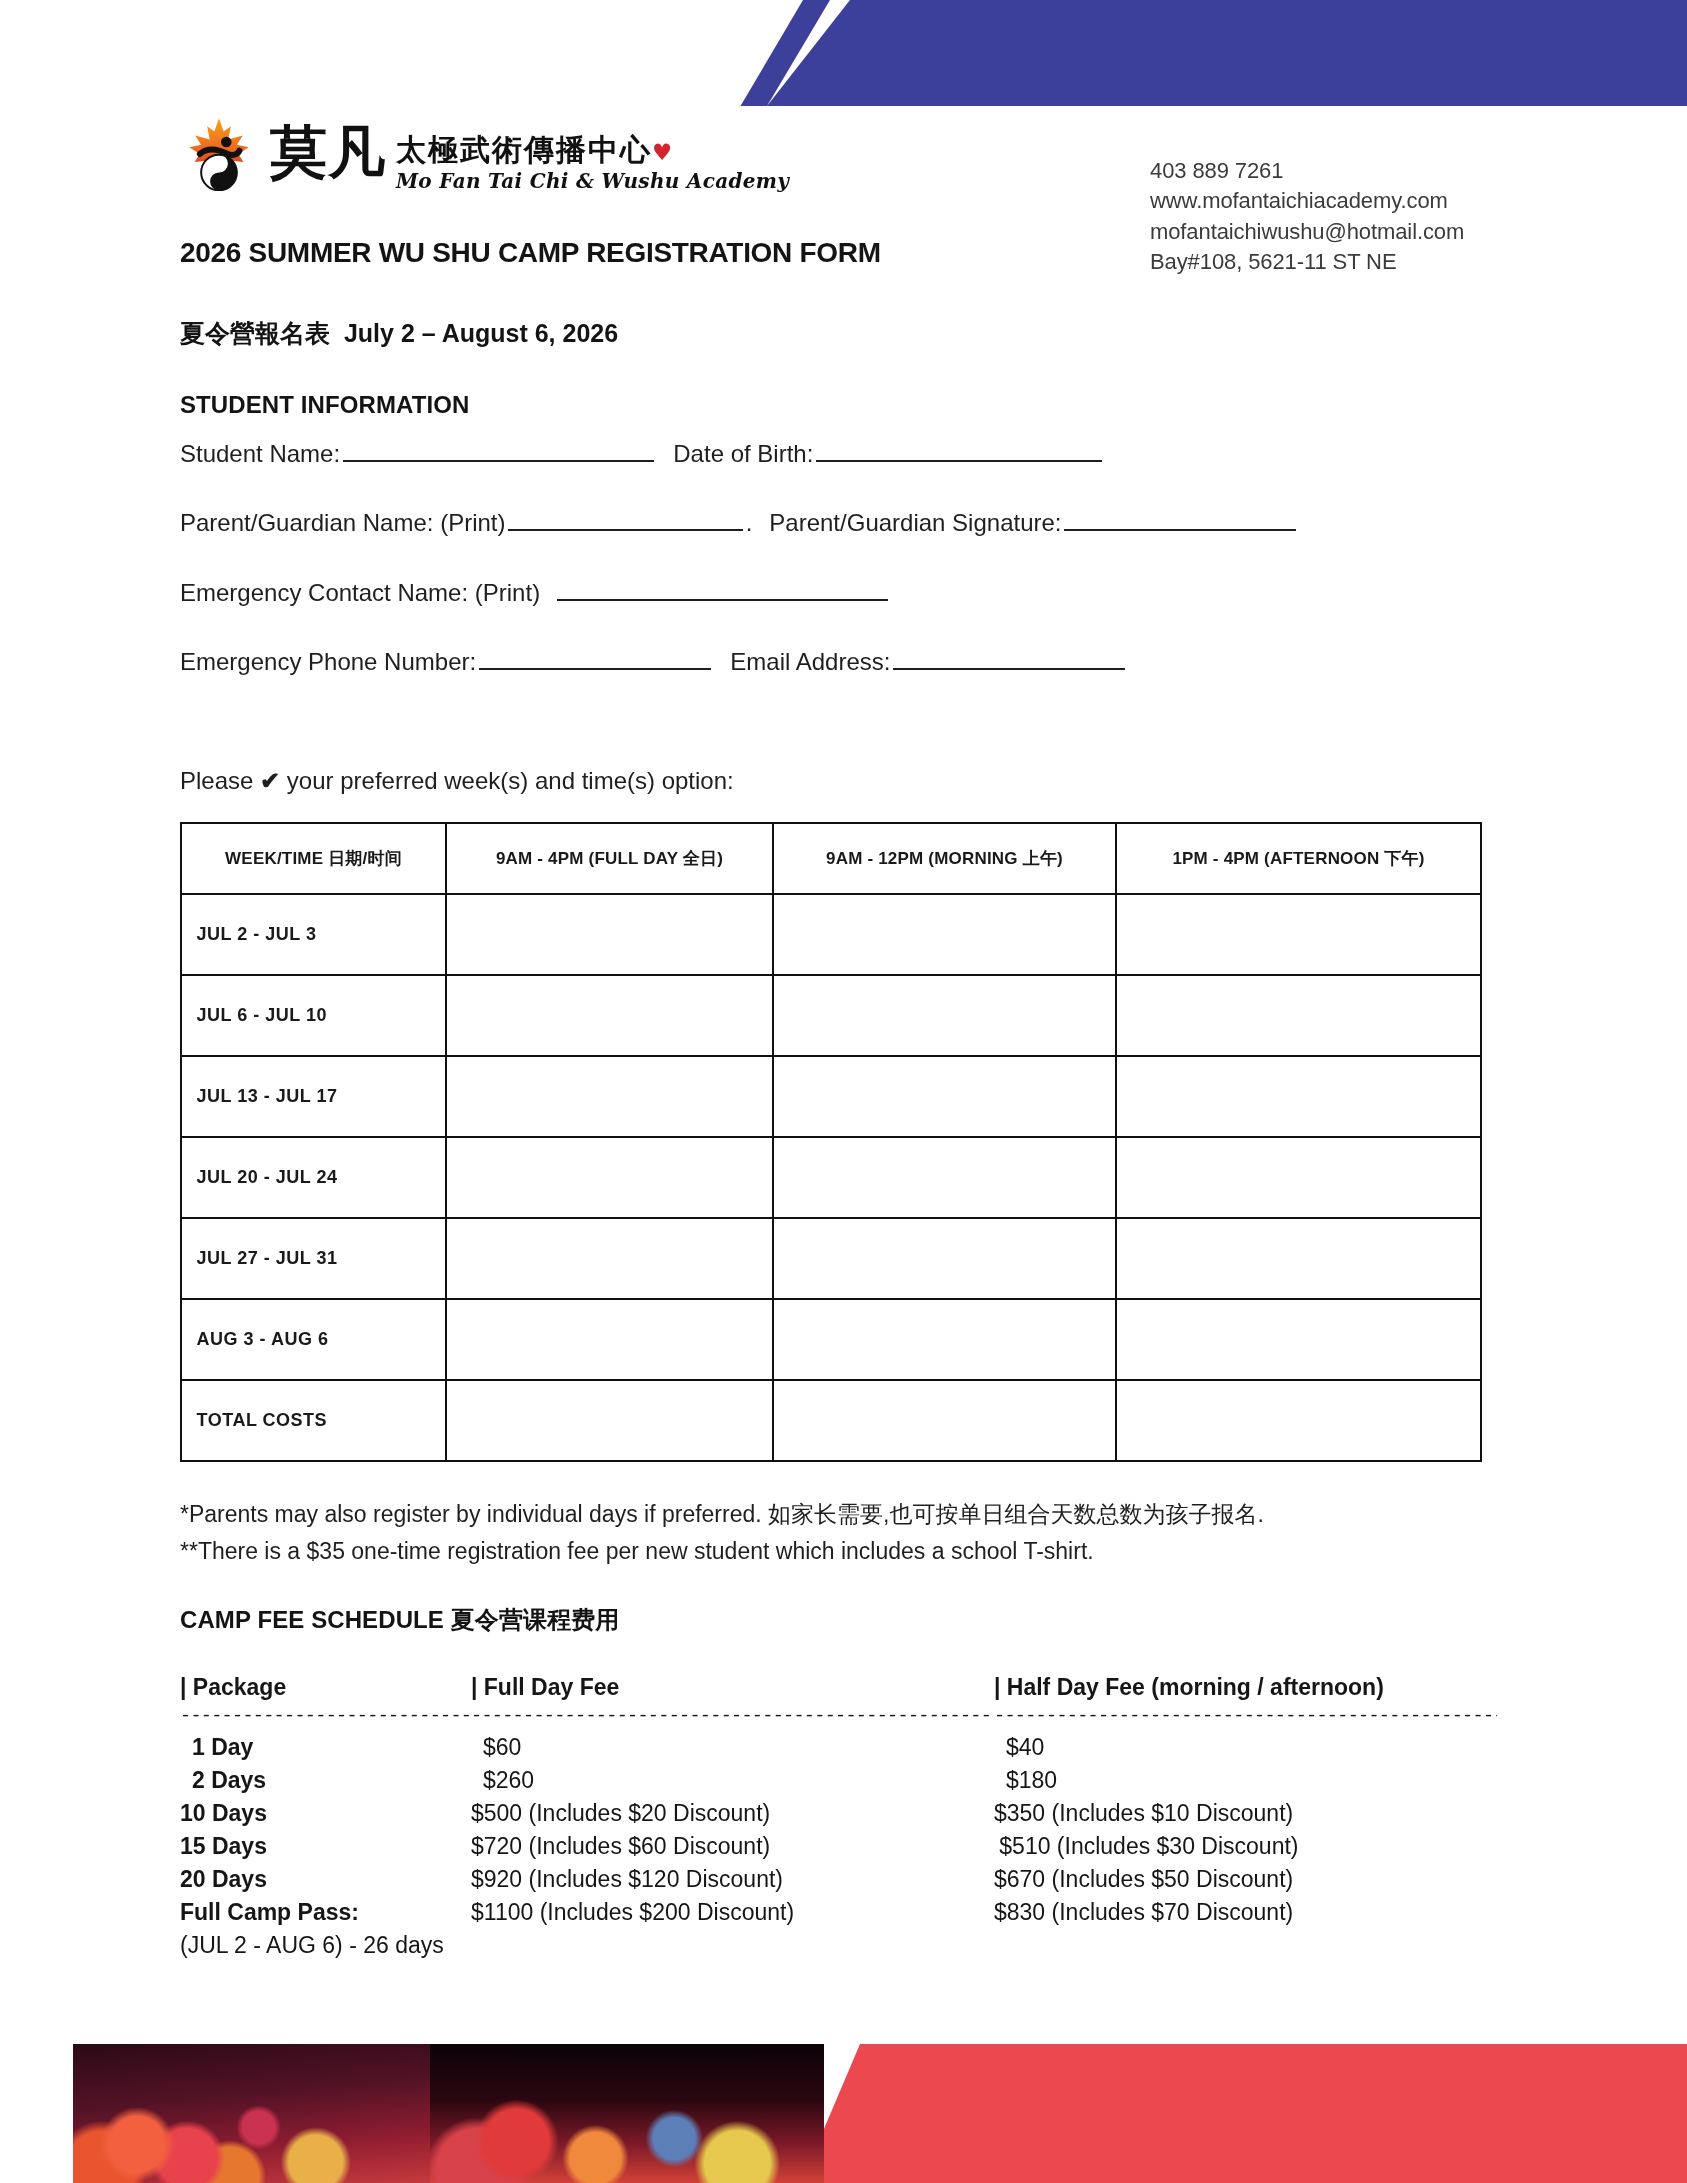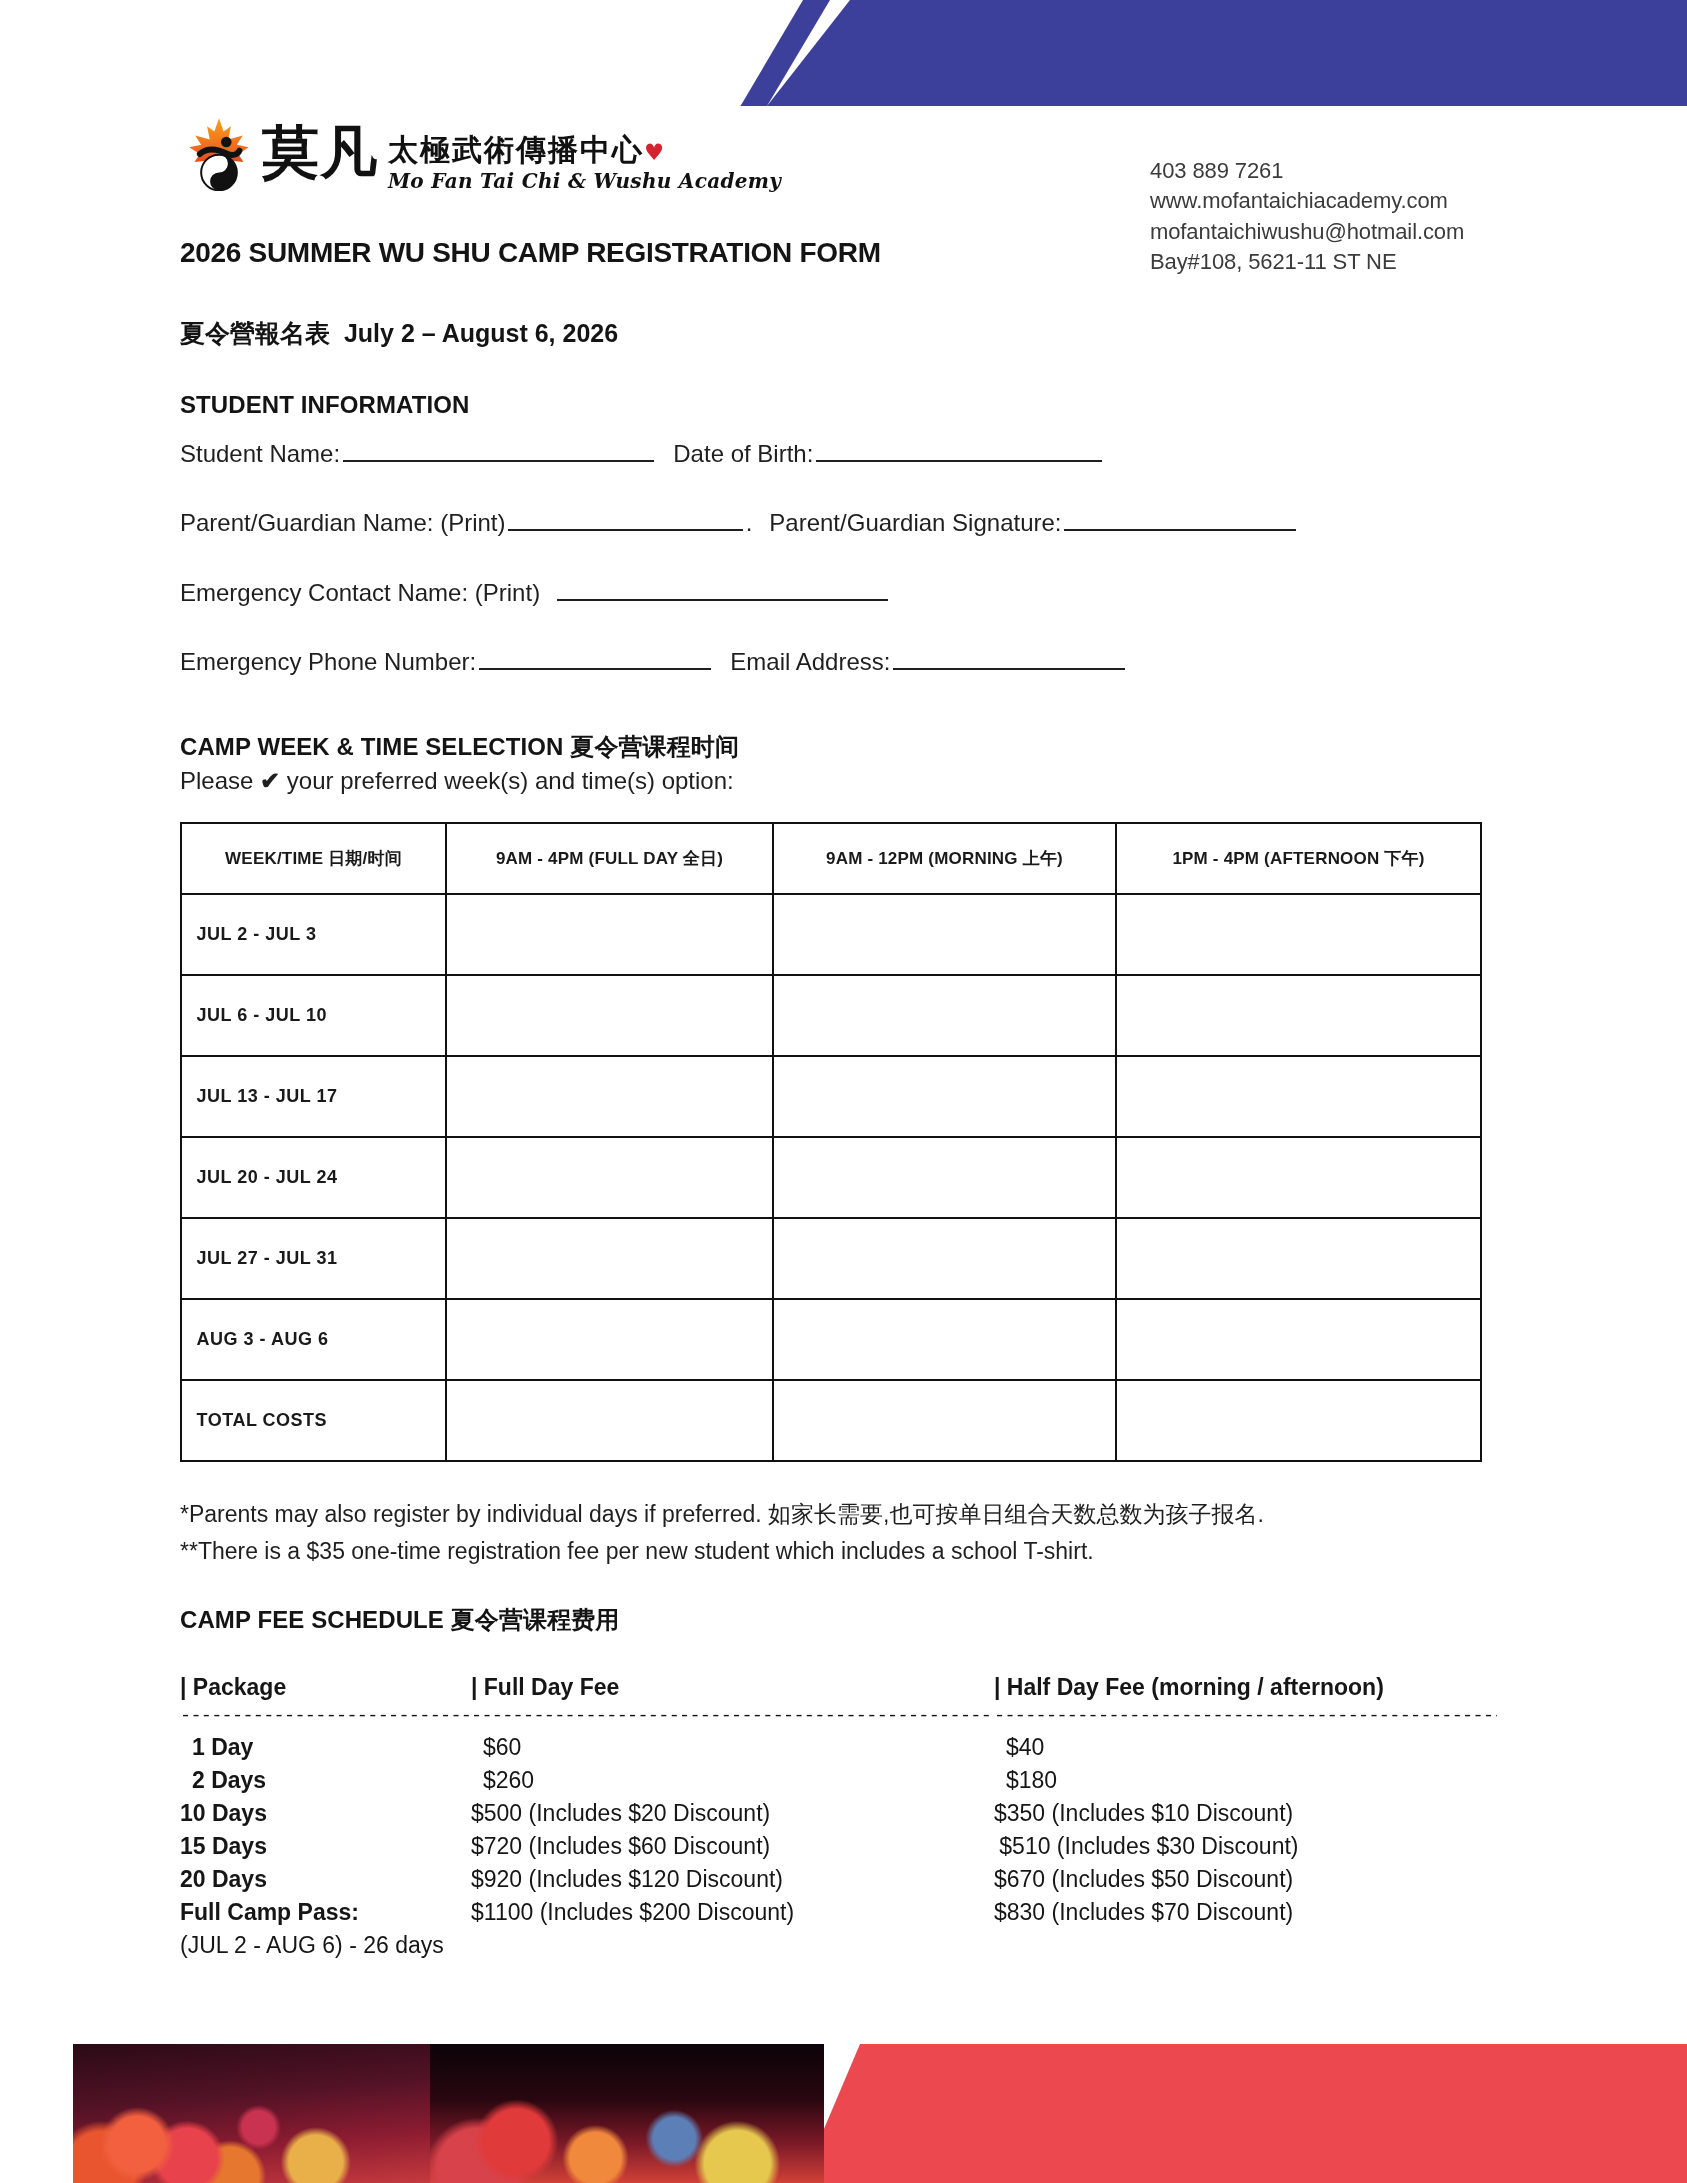--- a/index.html
+++ b/index.html
@@ -54,21 +54,21 @@
     height: 78px;
     position: relative;
     flex: 0 0 auto;
   }
   .logo-cn {
     font-family: "DejaVu Serif", serif;
     font-size: 57px;
     font-weight: bold;
     line-height: 1;
     color: #111;
-    margin-left: 4px;
+    margin-left: 12px;
     letter-spacing: 1.3px;
     flex: 0 0 auto;
   }
   .logo-right {
     margin-left: 9.3px;
     display: flex;
     flex-direction: column;
     justify-content: center;
   }
   .logo-cn2 {
@@ -361,21 +361,20 @@
   </div>
 
   <div class="form-line" style="top:648px;">
     <span>Emergency Phone Number:</span>
     <span class="blank" style="width:232px;"></span>
     <span class="gap"></span>
     <span>Email Address:</span>
     <span class="blank" style="width:232px;"></span>
   </div>
 
-  <div class="section-head" style="top:731px;"><span>CAMP WEEK &amp; TIME SELECTION</span>&nbsp;<span class="cjk">夏令营课程时间</span></div>
 
   <div class="please-line">
     <span>Please</span>
     <span class="check-glyph">✔</span>
     <span>your preferred week(s) and time(s) option:</span>
   </div>
 
   <table class="sel-table">
     <colgroup>
       <col style="width:265px">

